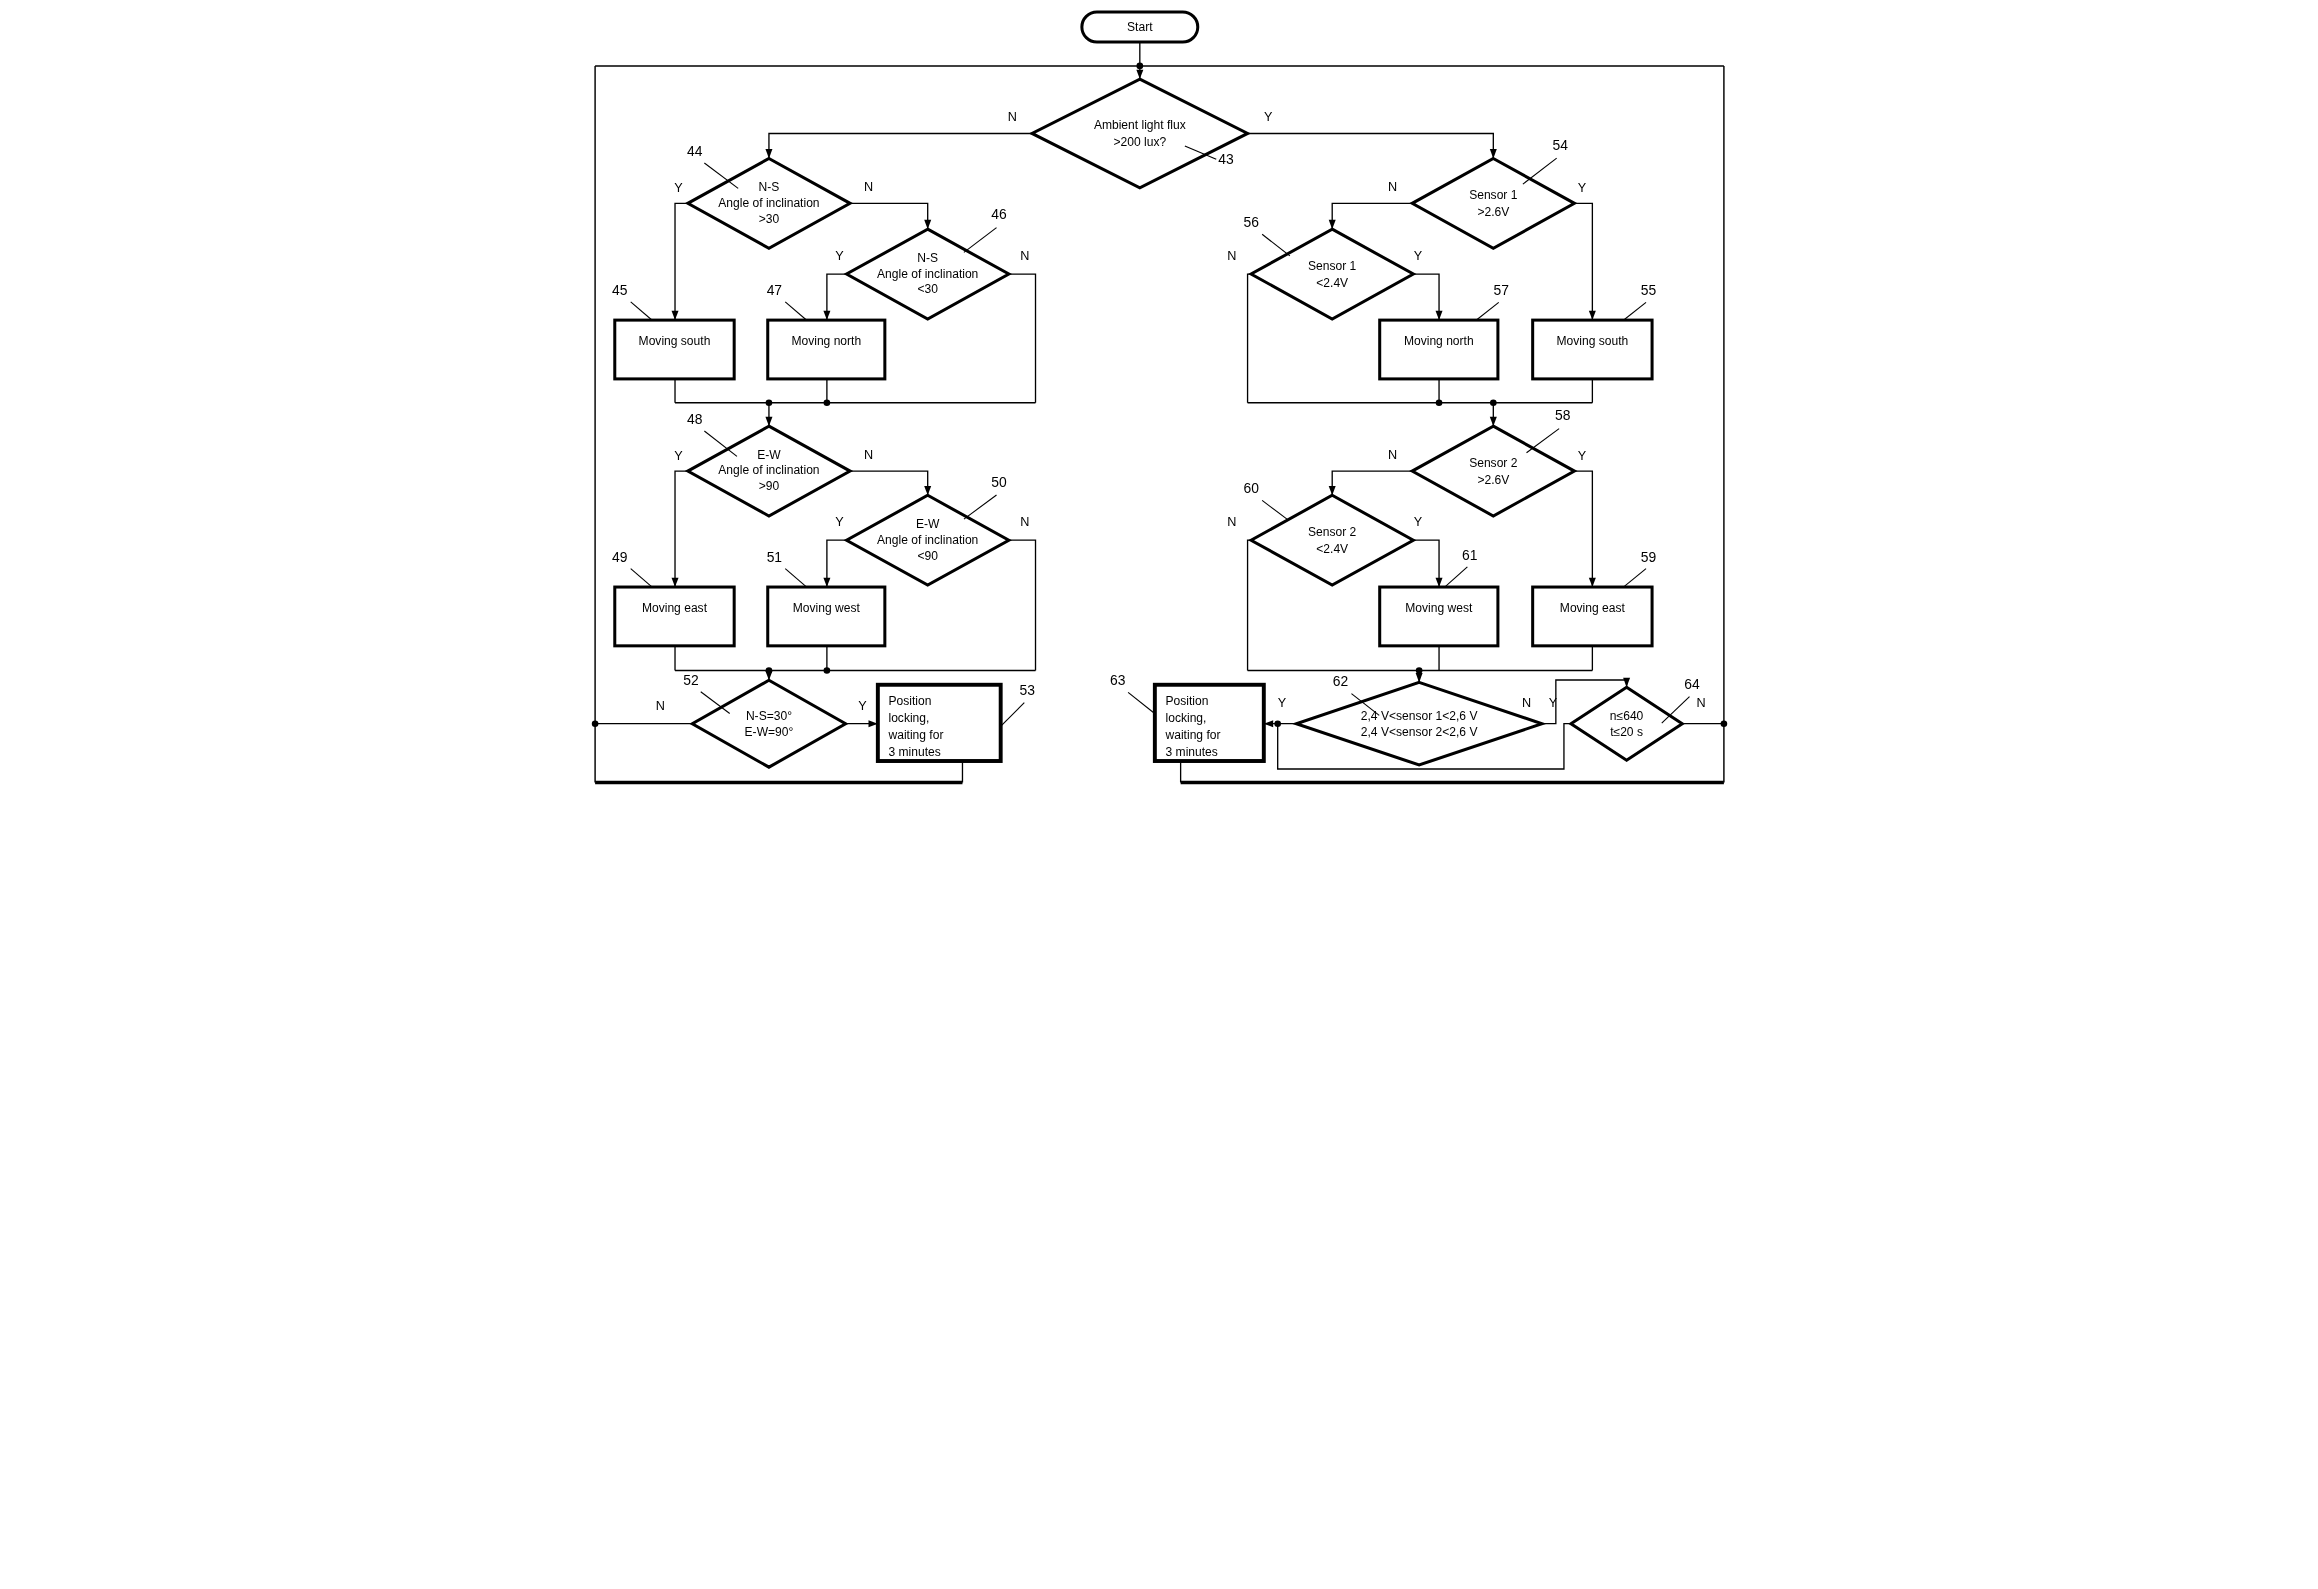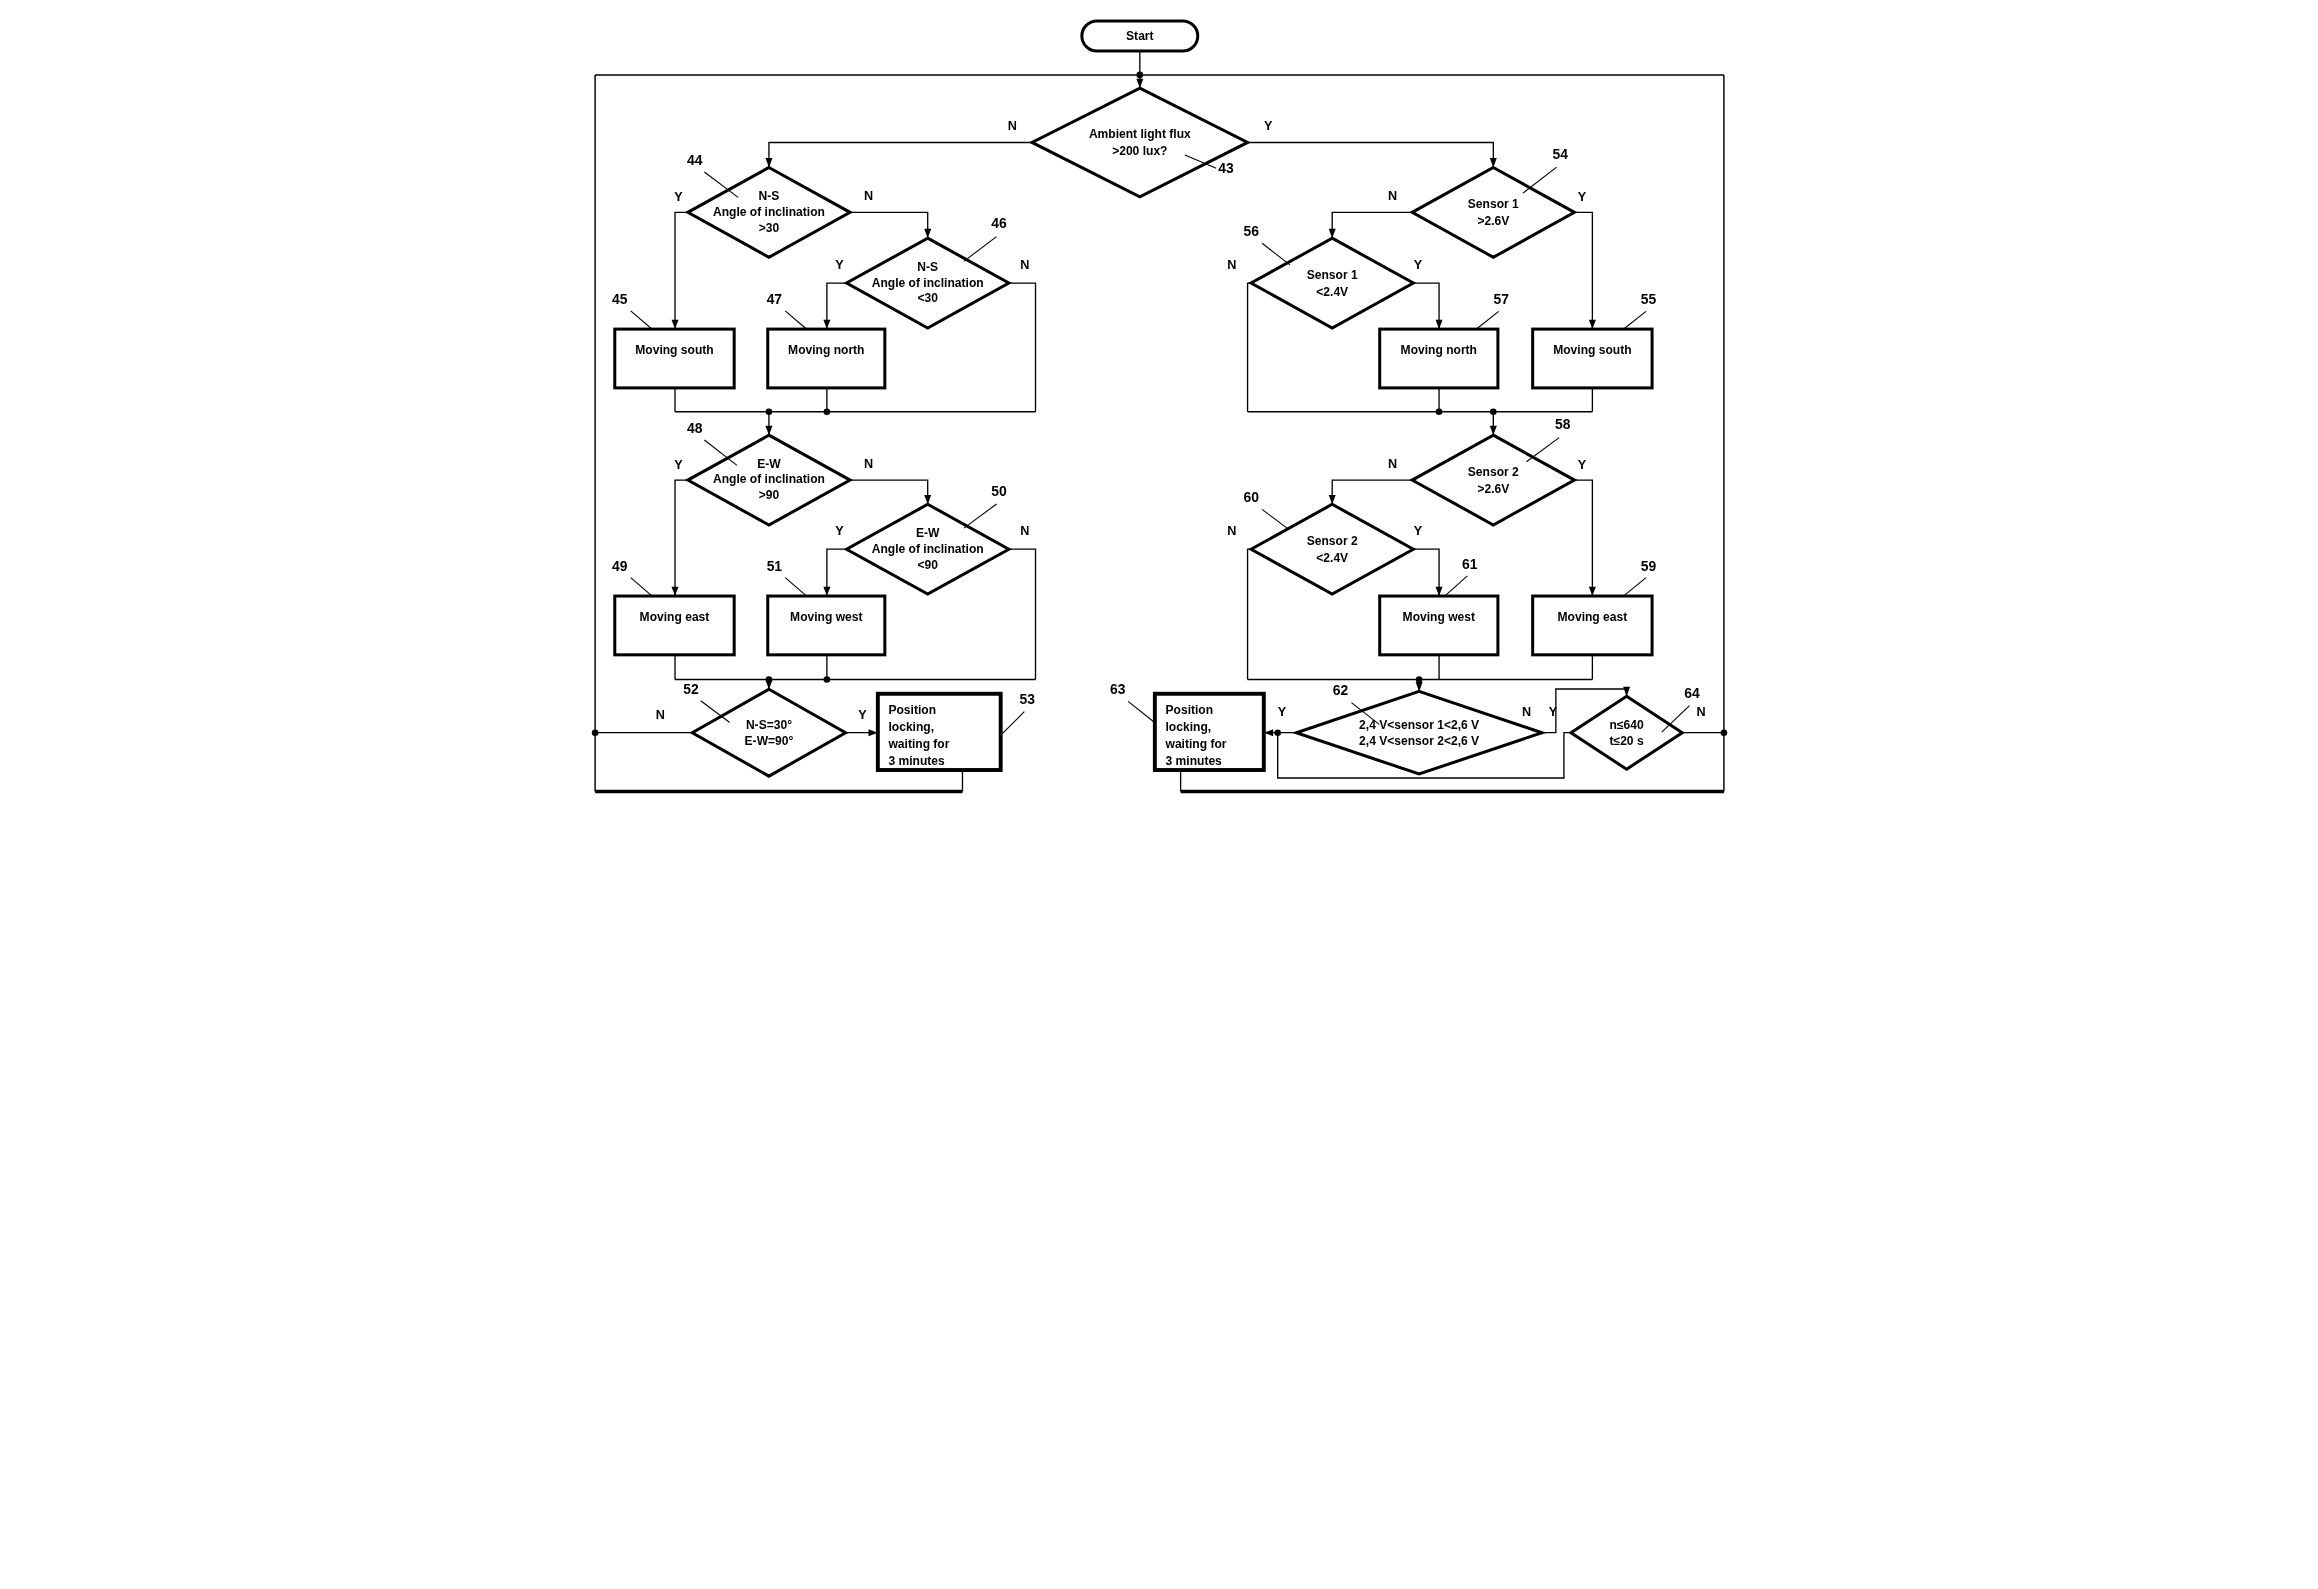--- a/index.html
+++ b/index.html
@@ -1,16 +1,16 @@
 <!DOCTYPE html>
 <html style="font-size:9.7px"><head>
 <meta charset="utf-8">
 <style>
   html,body{margin:0;padding:0;background:#fff;}
-  .page{width:100%;max-width:1159px;margin:9px auto;font-weight:bold;}
+  .page{width:100%;max-width:1159px;margin:0 auto;}
   svg{display:block;width:100%;height:auto;background:#fff;}
   text{font-family:"Liberation Sans","DejaVu Sans",sans-serif;fill:#000;}
   .nt{font-size:20px;text-anchor:middle;}
   .bt{font-size:20px;text-anchor:middle;}
   .pl{font-size:20px;text-anchor:start;}
   .ref{font-size:23px;text-anchor:middle;}
   .yn{font-size:21px;text-anchor:middle;}
   .shape{fill:#fff;stroke:#000;stroke-width:5;stroke-linejoin:miter;}
   .shape2{fill:#fff;stroke:#000;stroke-width:6.5;stroke-linejoin:miter;}
   .wire{fill:none;stroke:#000;stroke-width:2.2;}

